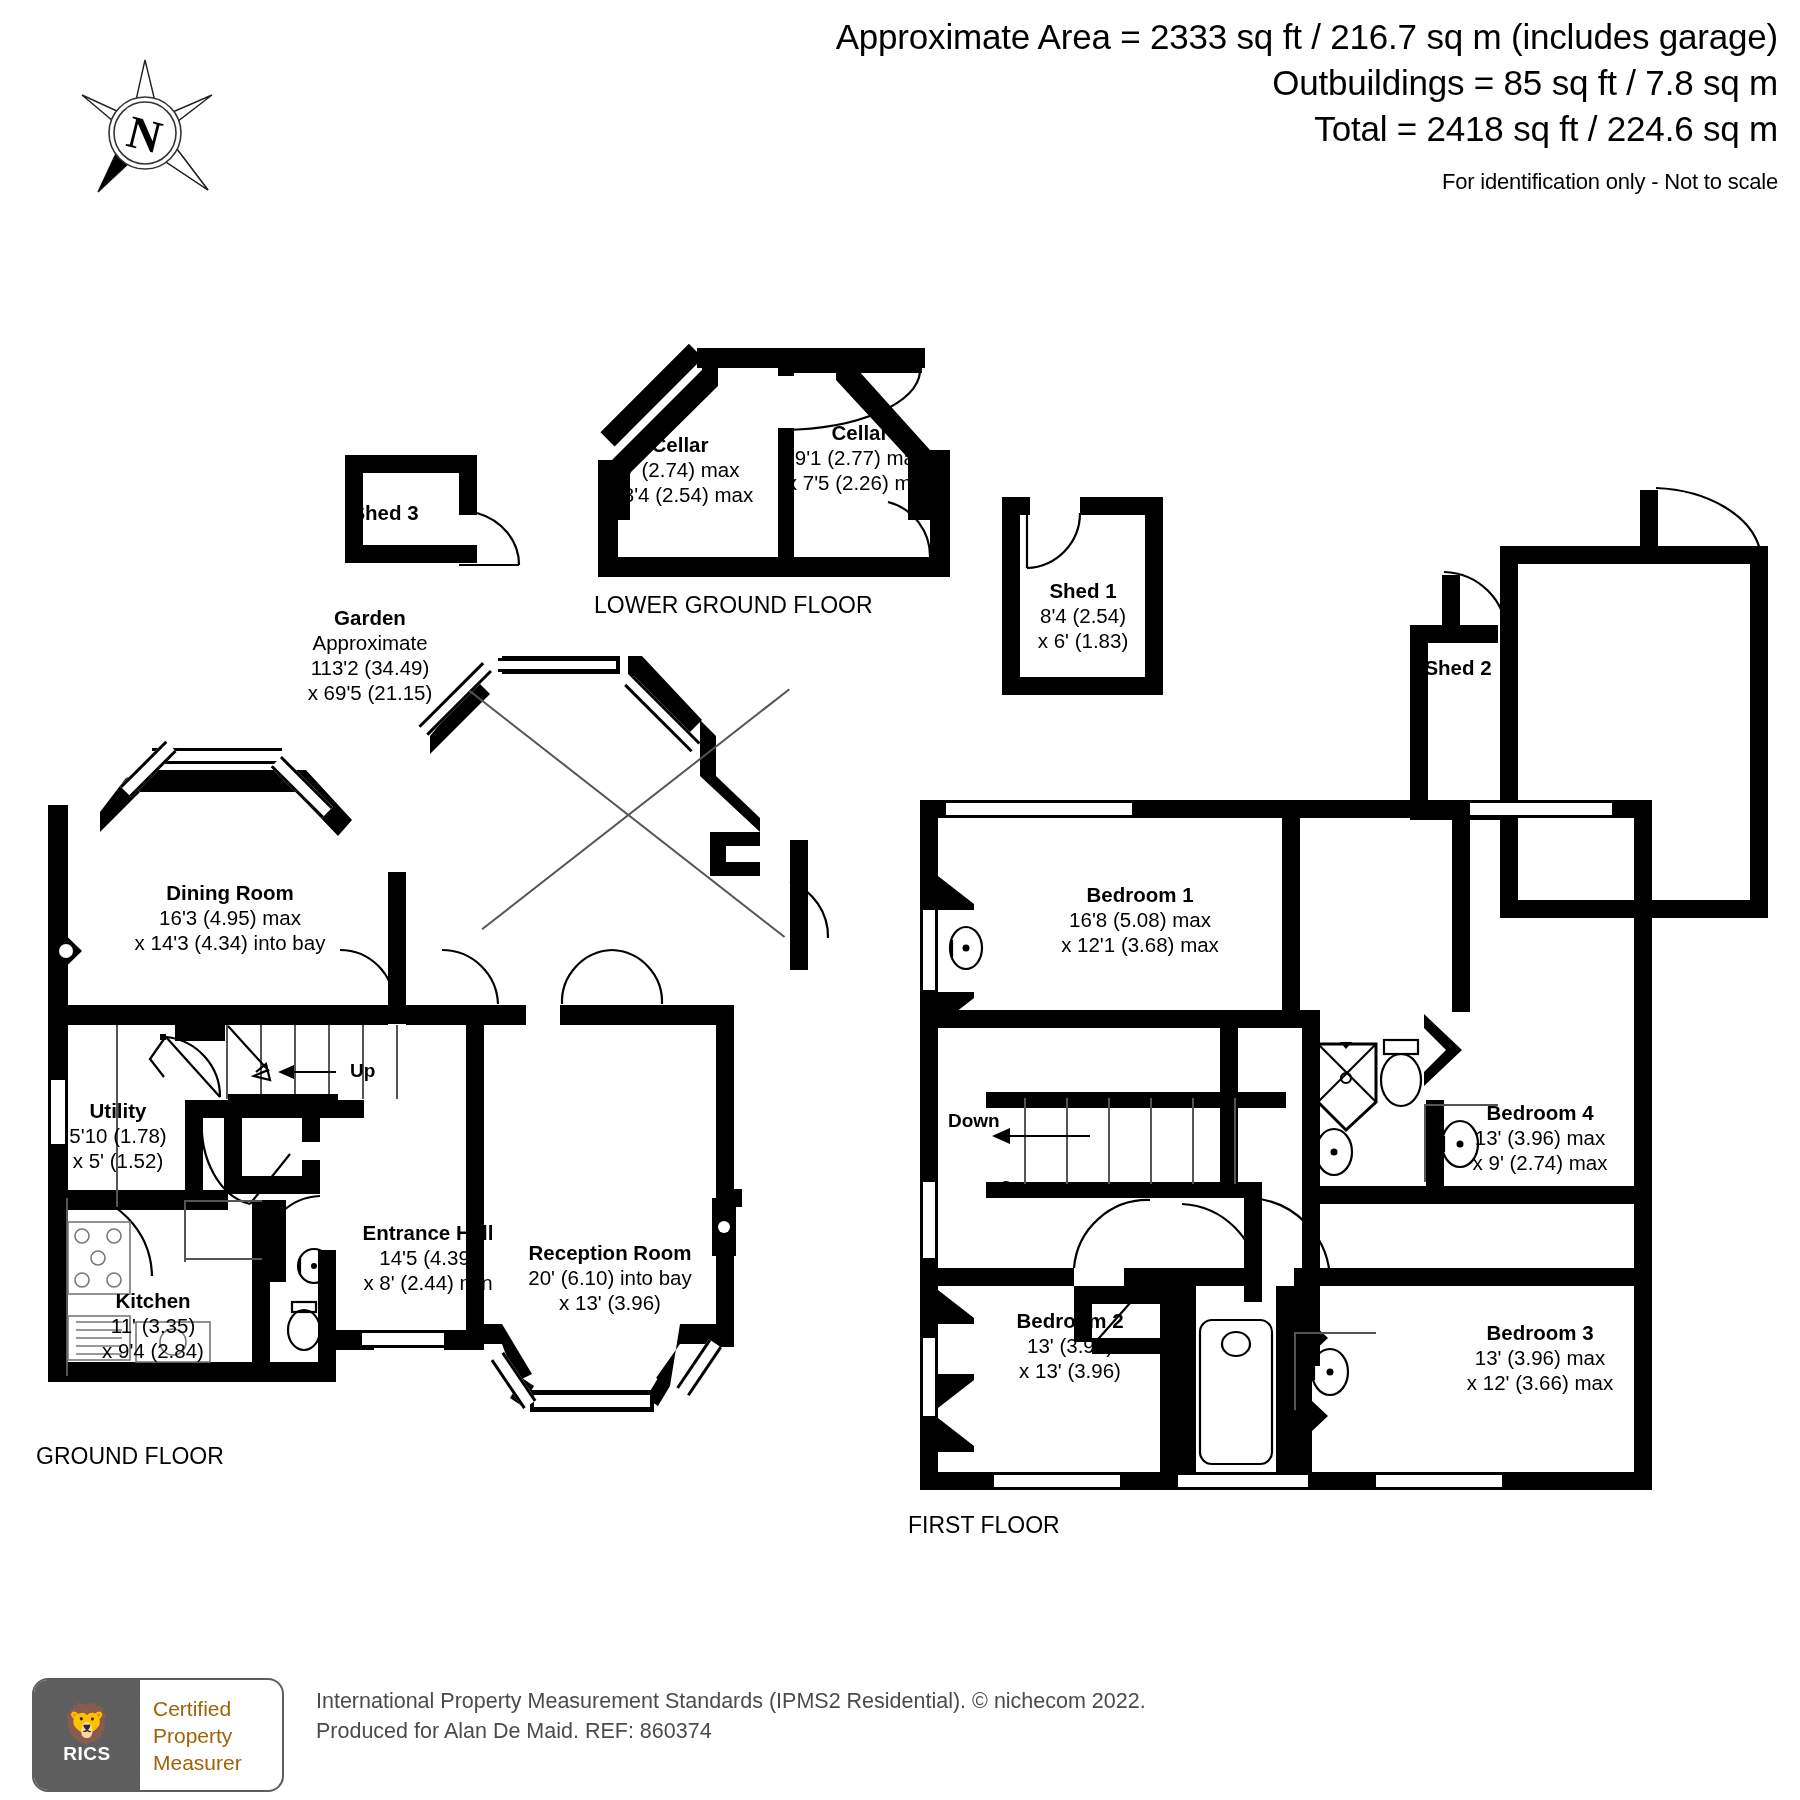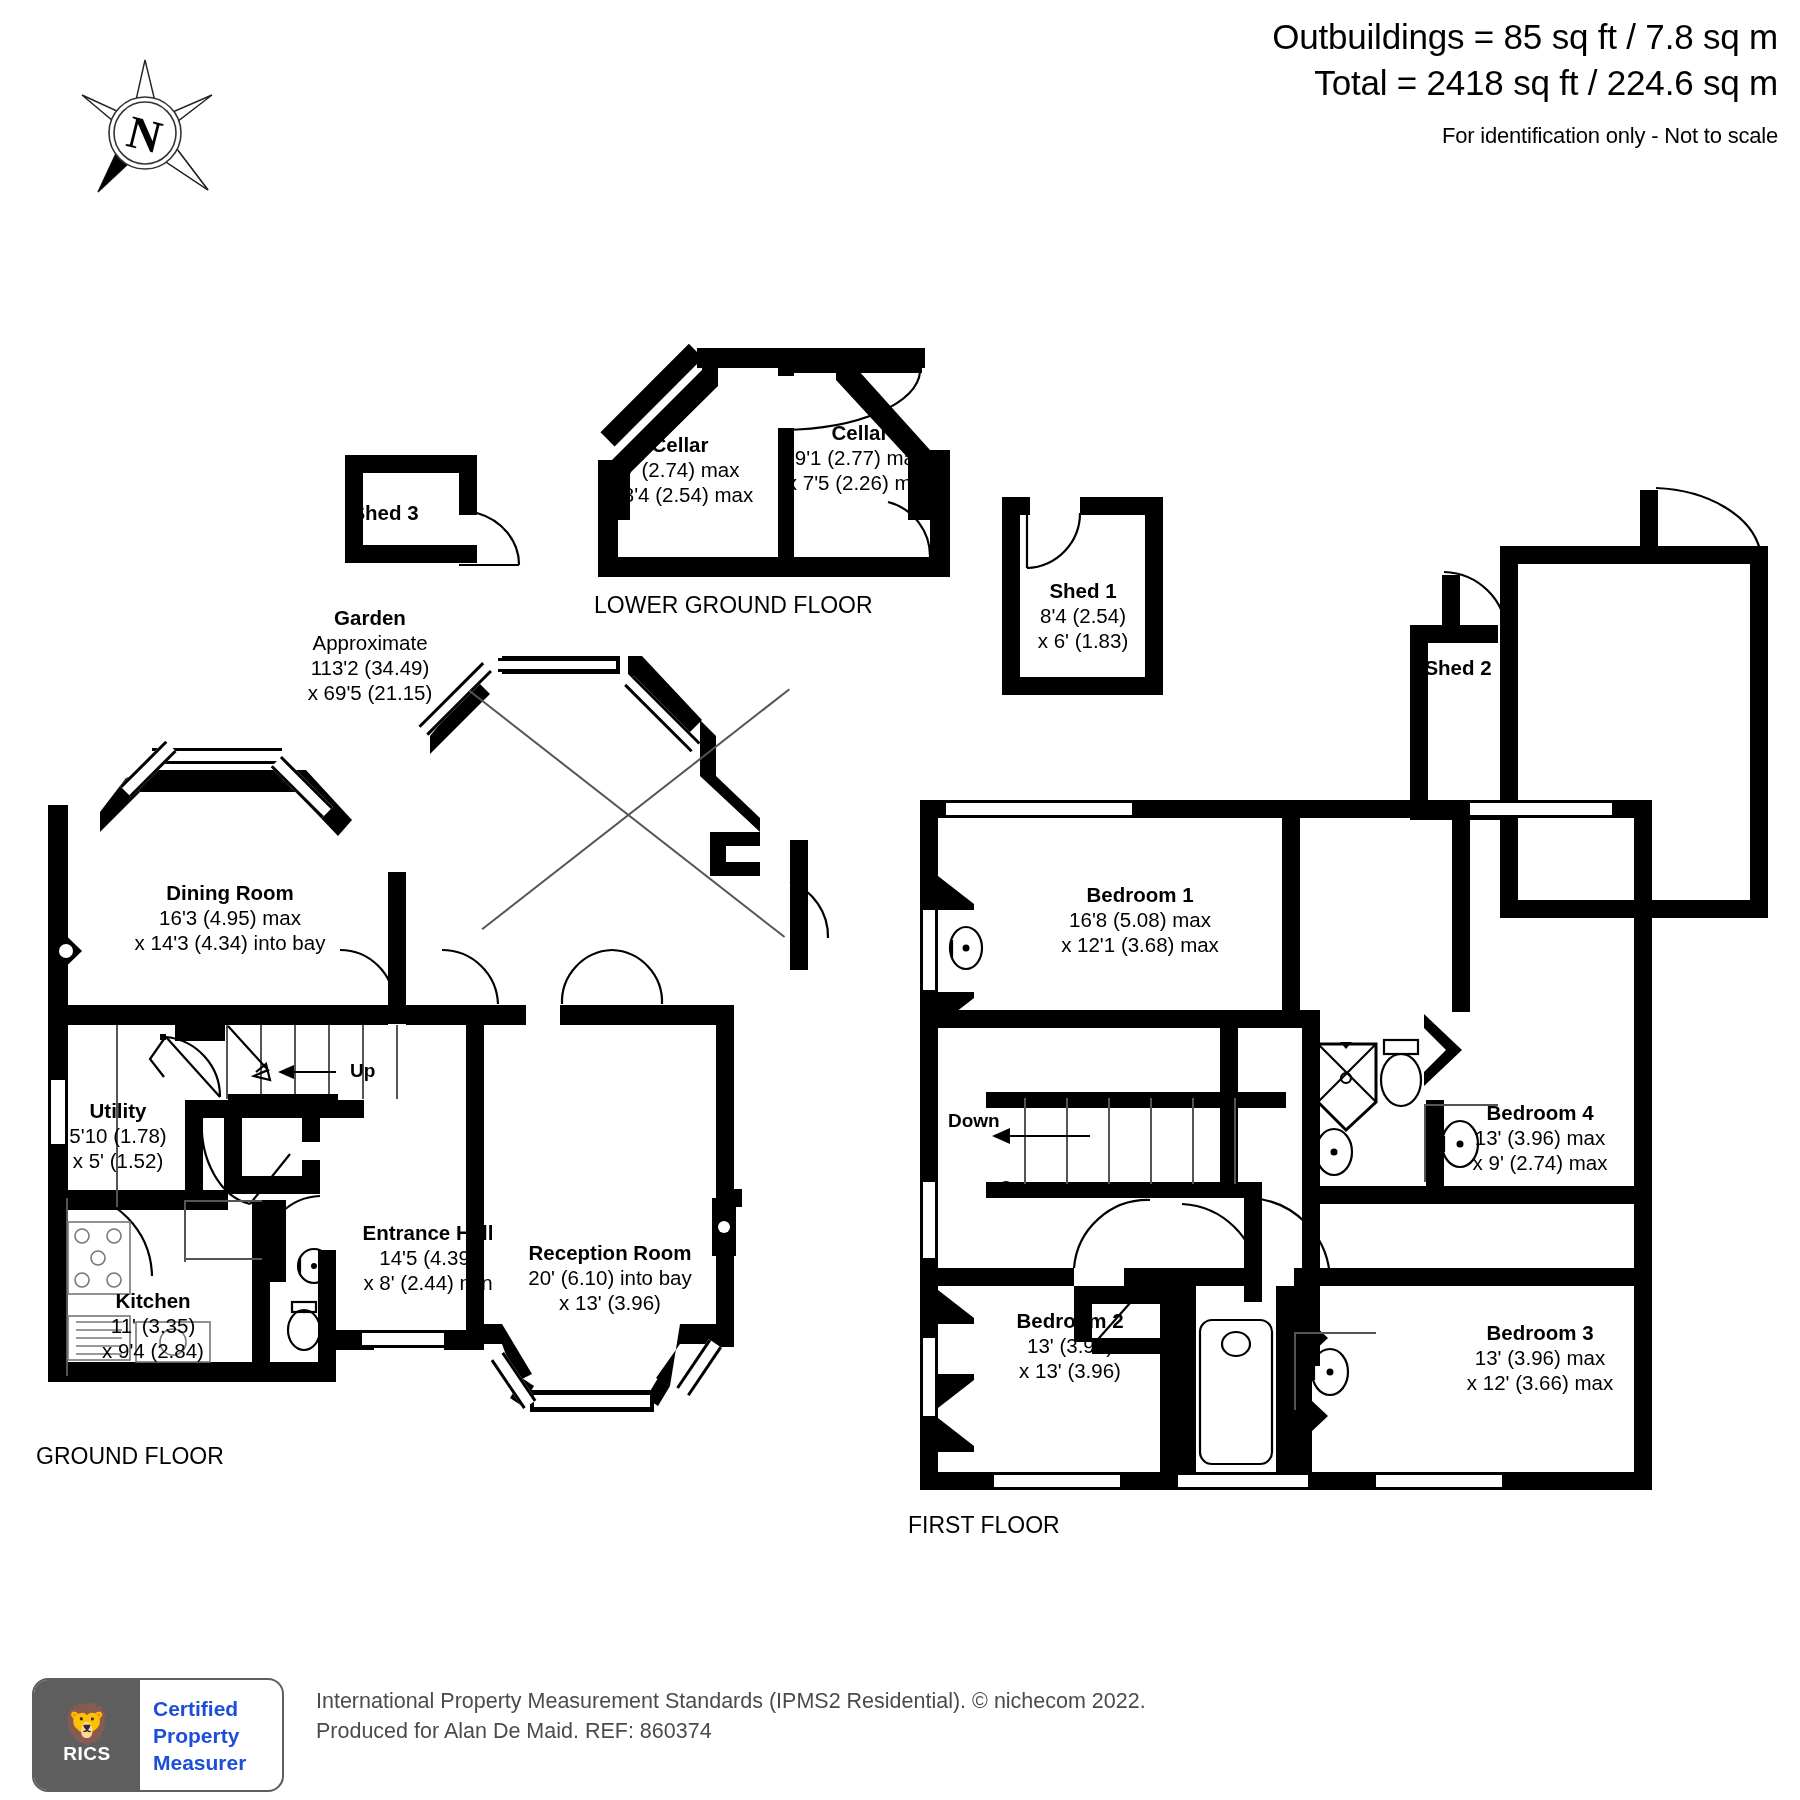--- a/index.html
+++ b/index.html
@@ -31,39 +31,40 @@
   .fx{fill:none;stroke:#000;stroke-width:2.2;}
   .fxs{fill:none;stroke:#777;stroke-width:1.6;}
 
   
   .footer{position:absolute;left:32px;top:1678px;display:flex;align-items:flex-start;}
   .rics{width:248px;height:110px;border:2px solid #5e5e5e;border-radius:16px;display:flex;overflow:hidden;background:#fff;}
   .rics .left{width:106px;background:#5e5e5e;display:flex;flex-direction:column;align-items:center;justify-content:center;}
   .rics .left .lion{font-size:40px;color:#fff;line-height:38px;}
   .rics .left .rt{color:#fff;font-weight:bold;font-size:19px;letter-spacing:.5px;}
   .rics .right{flex:1;display:flex;flex-direction:column;justify-content:center;padding-left:13px;}
-  .rics .right span{font-weight:bold;font-size:21px;line-height:27px;color:#1d4ed8;}
+  .rics .right span{font-weight:normal;font-size:21px;line-height:27px;color:#a16207;}
   .fnote{margin-left:32px;padding-top:8px;}
   .fnote div{font-size:21.5px;line-height:30px;color:#4b4b4b;white-space:nowrap;}
 </style>
 </head>
 <body>
 
 <div id="stage">
 
   <svg style="left:60px;top:40px;" width="170" height="170" viewBox="0 0 170 170">
     <polygon points="85,20 99,78 152,55 104,92 148,150 85,108 38,152 66,92 22,55 72,78" fill="#fff" stroke="#222" stroke-width="1.4"></polygon>
     <polygon points="85,108 66,92 38,152" fill="#000"></polygon>
     <polygon points="85,108 104,92 148,150" fill="#fff" stroke="#222" stroke-width="1.4"></polygon>
     <circle cx="85" cy="93" r="36" fill="#fff" stroke="#333" stroke-width="1.6"></circle>
     <circle cx="85" cy="93" r="31" fill="#fff" stroke="#333" stroke-width="1.6"></circle>
     <text x="85" y="110" text-anchor="middle" font-size="46" font-weight="bold" font-family="Liberation Serif, serif" transform="rotate(14 85 93)">N</text>
   </svg>
 
   <div class="hdr">
+    <div>Approximate Area = 2333 sq ft / 216.7 sq m (includes garage)</div>
     <div>Outbuildings = 85 sq ft / 7.8 sq m</div>
     <div>Total = 2418 sq ft / 224.6 sq m</div>
     <div class="small">For identification only - Not to scale</div>
   </div>
 
   <div>
     <div class="w" style="left:345px;top:455px;width:132px;height:18px;"></div>
     <div class="w" style="left:345px;top:455px;width:18px;height:108px;"></div>
     <div class="w" style="left:345px;top:545px;width:132px;height:18px;"></div>
     <div class="w" style="left:459px;top:455px;width:18px;height:60px;"></div>

